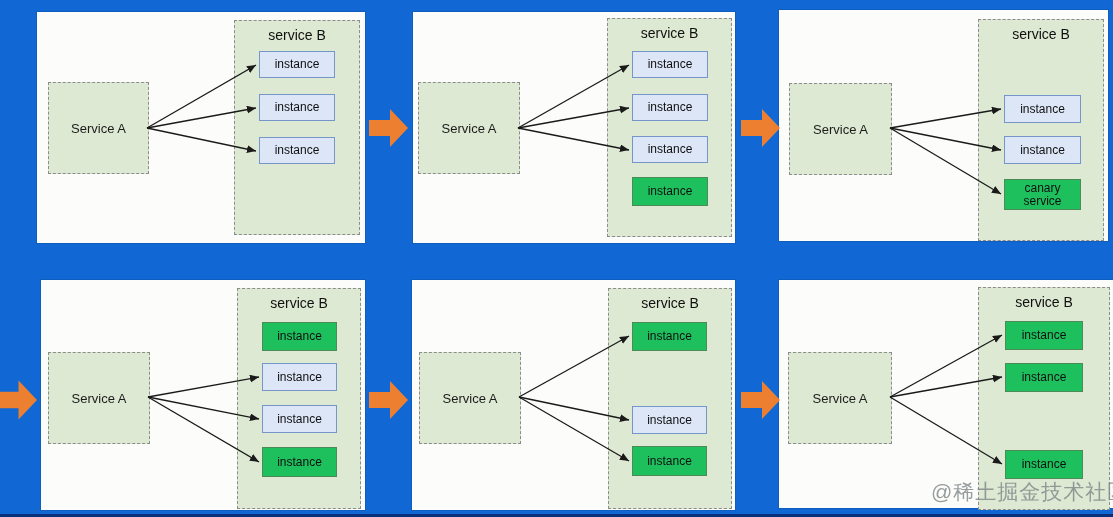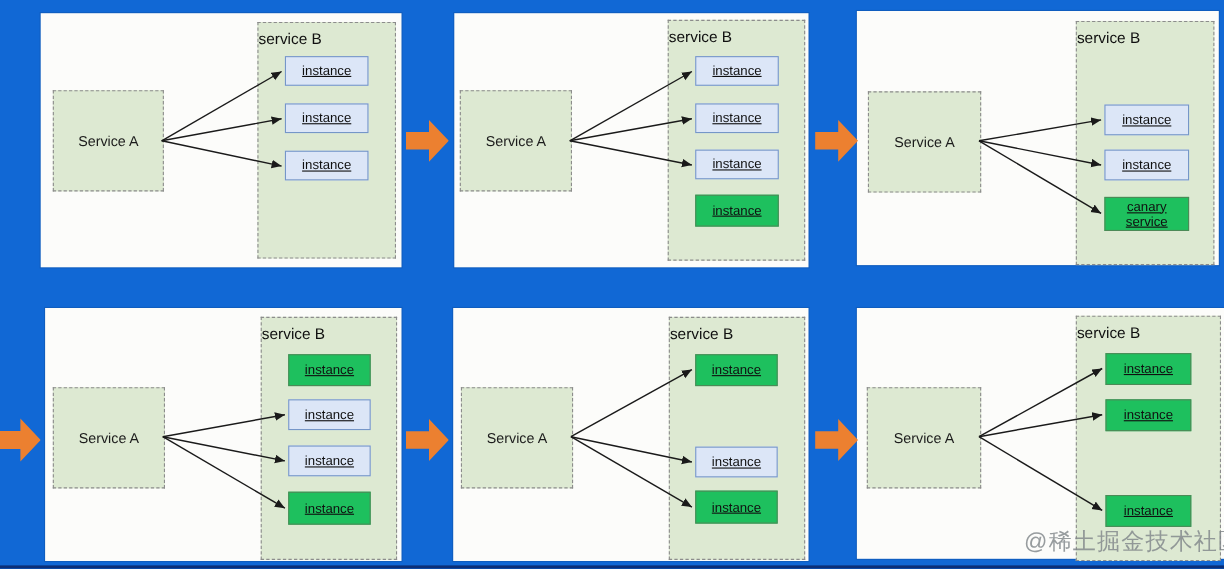--- a/index.html
+++ b/index.html
@@ -24,26 +24,25 @@
   .svcA{
     position:absolute;background:var(--service-box-fill);
     border:1px dashed var(--service-box-border);
     display:flex;align-items:center;justify-content:center;
     font-size:13px;color:#1c1c1c;text-align:right;
   }
   .svcB{
     position:absolute;background:var(--service-box-fill);
     border:1px dashed var(--service-box-border);
   }
-  .sbt{font-size:14px;color:#101010;margin-top:6px}
+  .sbt{text-align:center;font-size:14px;color:#101010;margin-top:6px}
   .inst{
     position:absolute;display:flex;align-items:center;justify-content:center;
     font-size:12px;line-height:13px;text-align:center;color:#101010;
     box-sizing:border-box;
-    text-decoration:underline;
   }
   .inst.normal{background:var(--instance-fill);border:1px solid var(--instance-border)}
   .inst.canary{background:var(--canary-fill);border:1px solid var(--canary-border)}
   .links{position:absolute;left:0;top:0;pointer-events:none}
   .links line{stroke:var(--connector);stroke-width:1.3}
   .ah{fill:var(--connector)}
   .flow{position:absolute}
   .flow polygon{fill:var(--flow-arrow)}
   .watermark{
     position:absolute;left:931px;top:478px;z-index:6;

